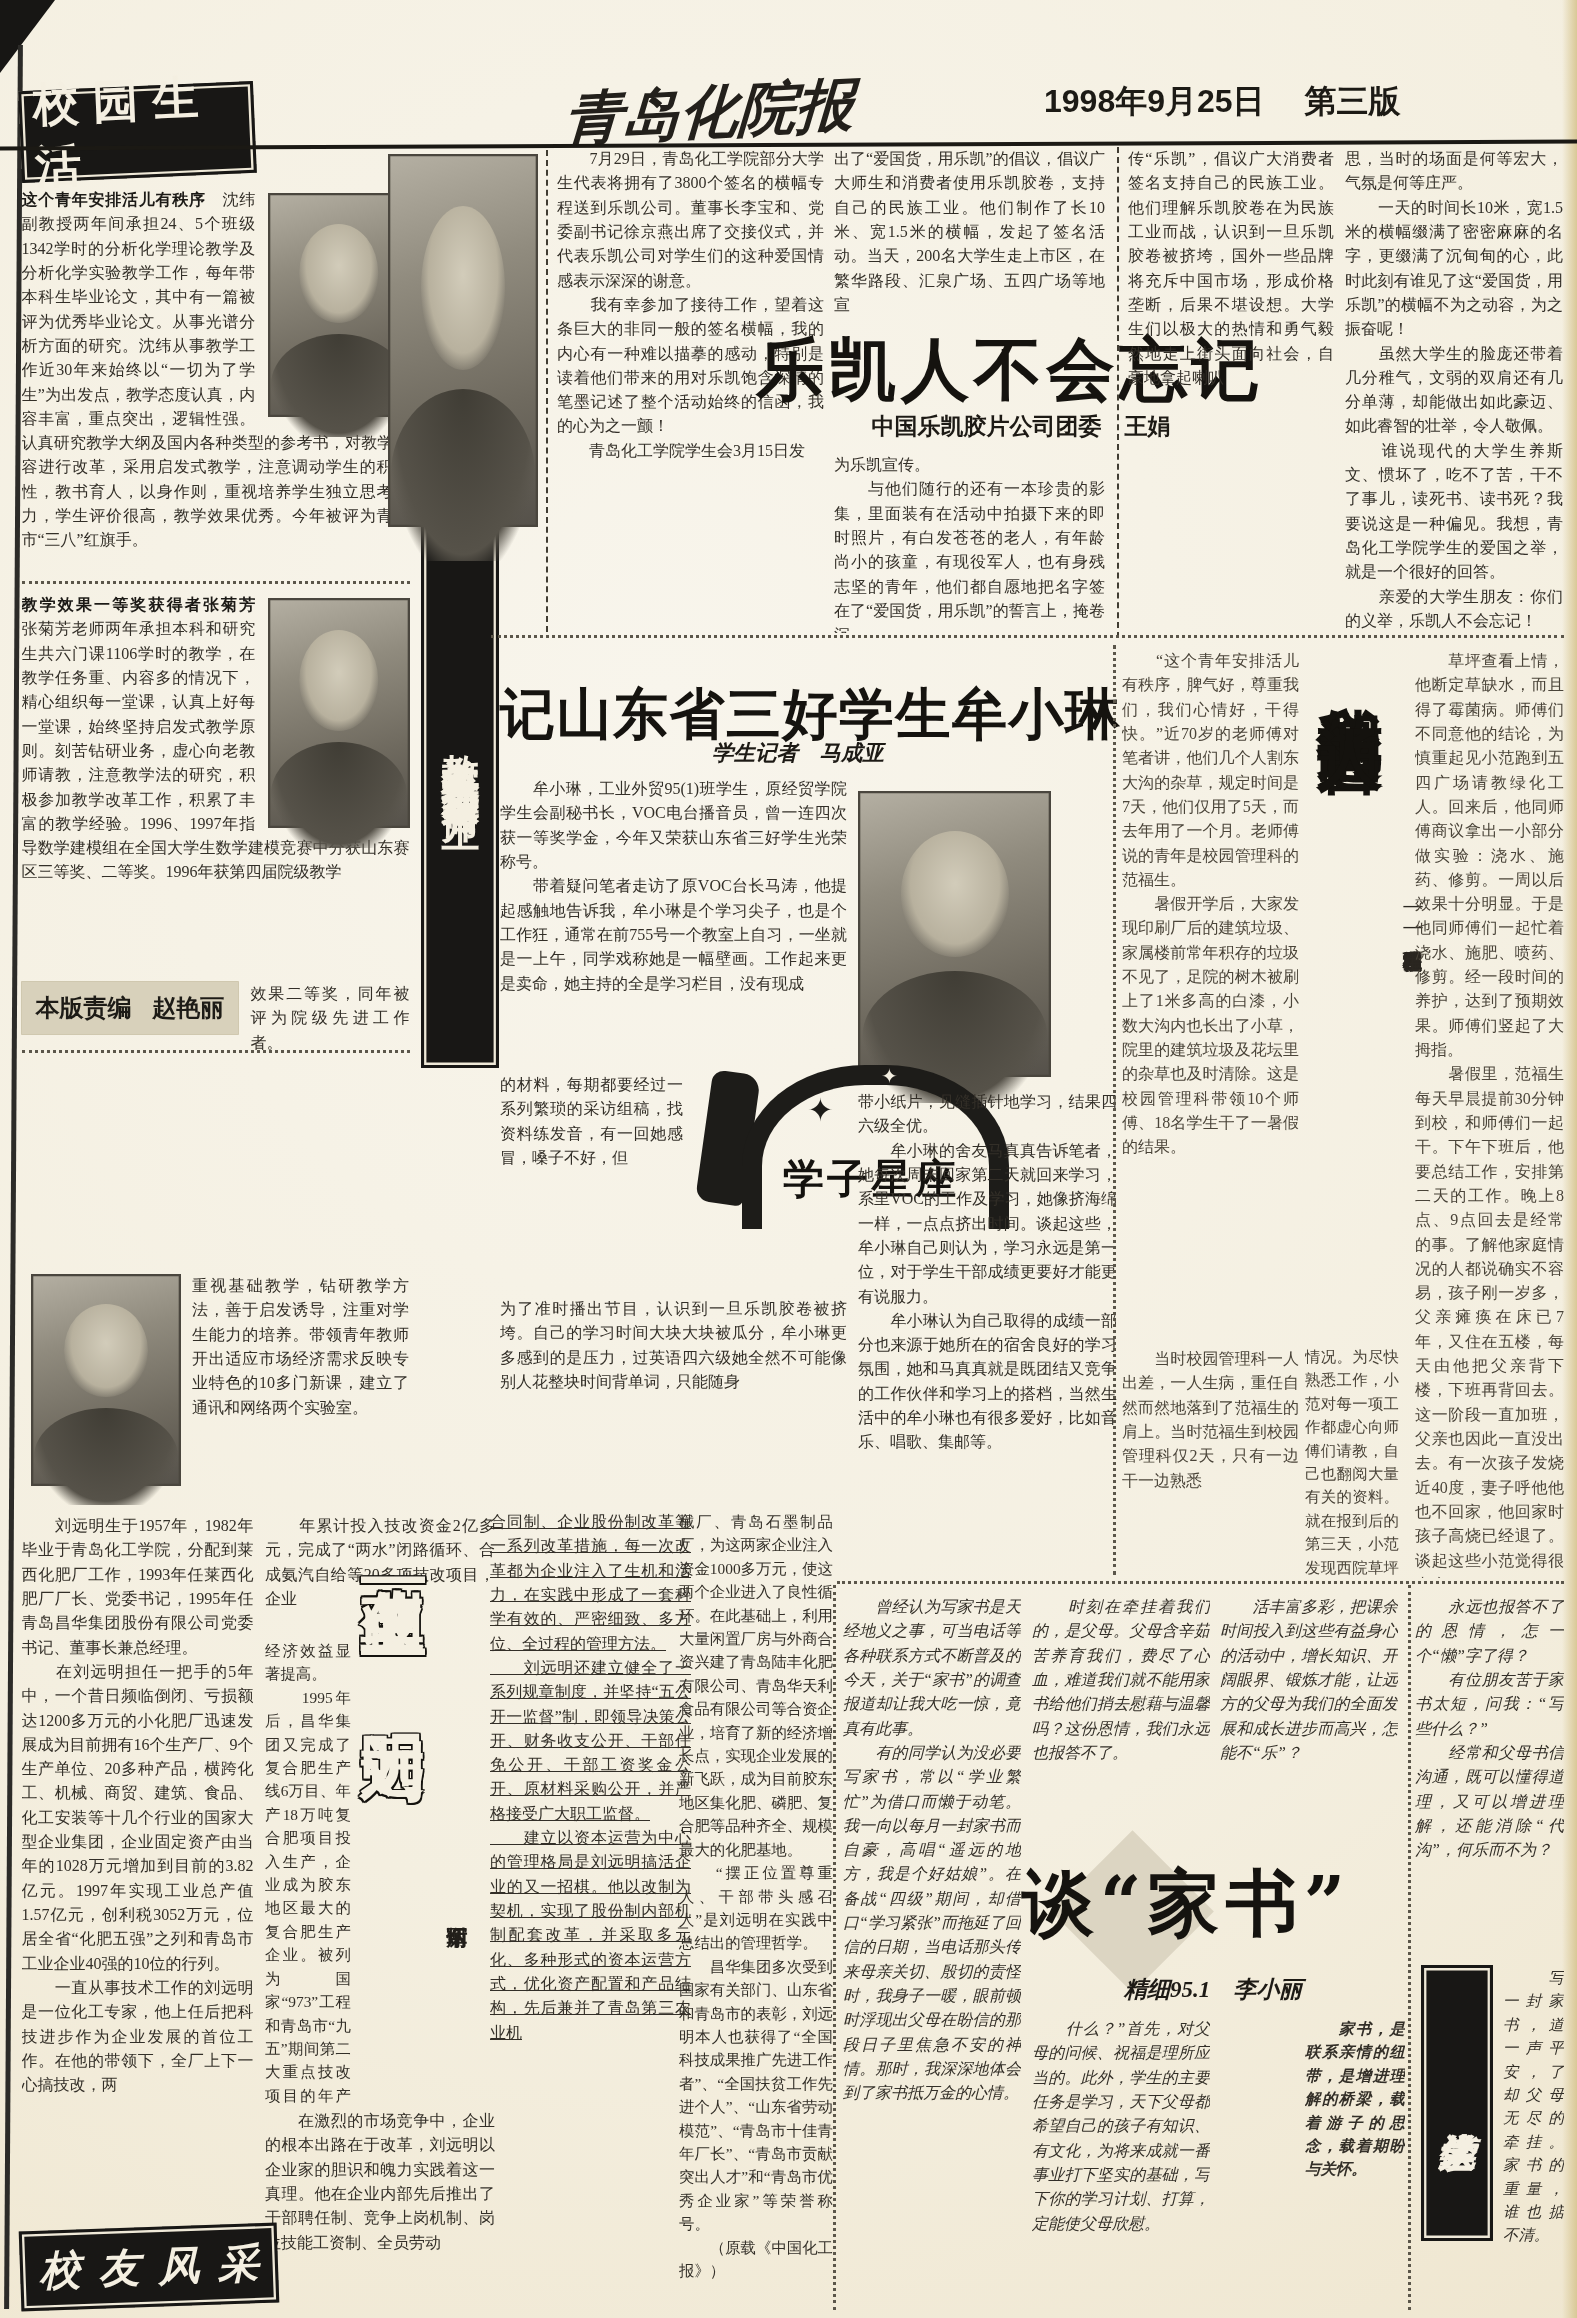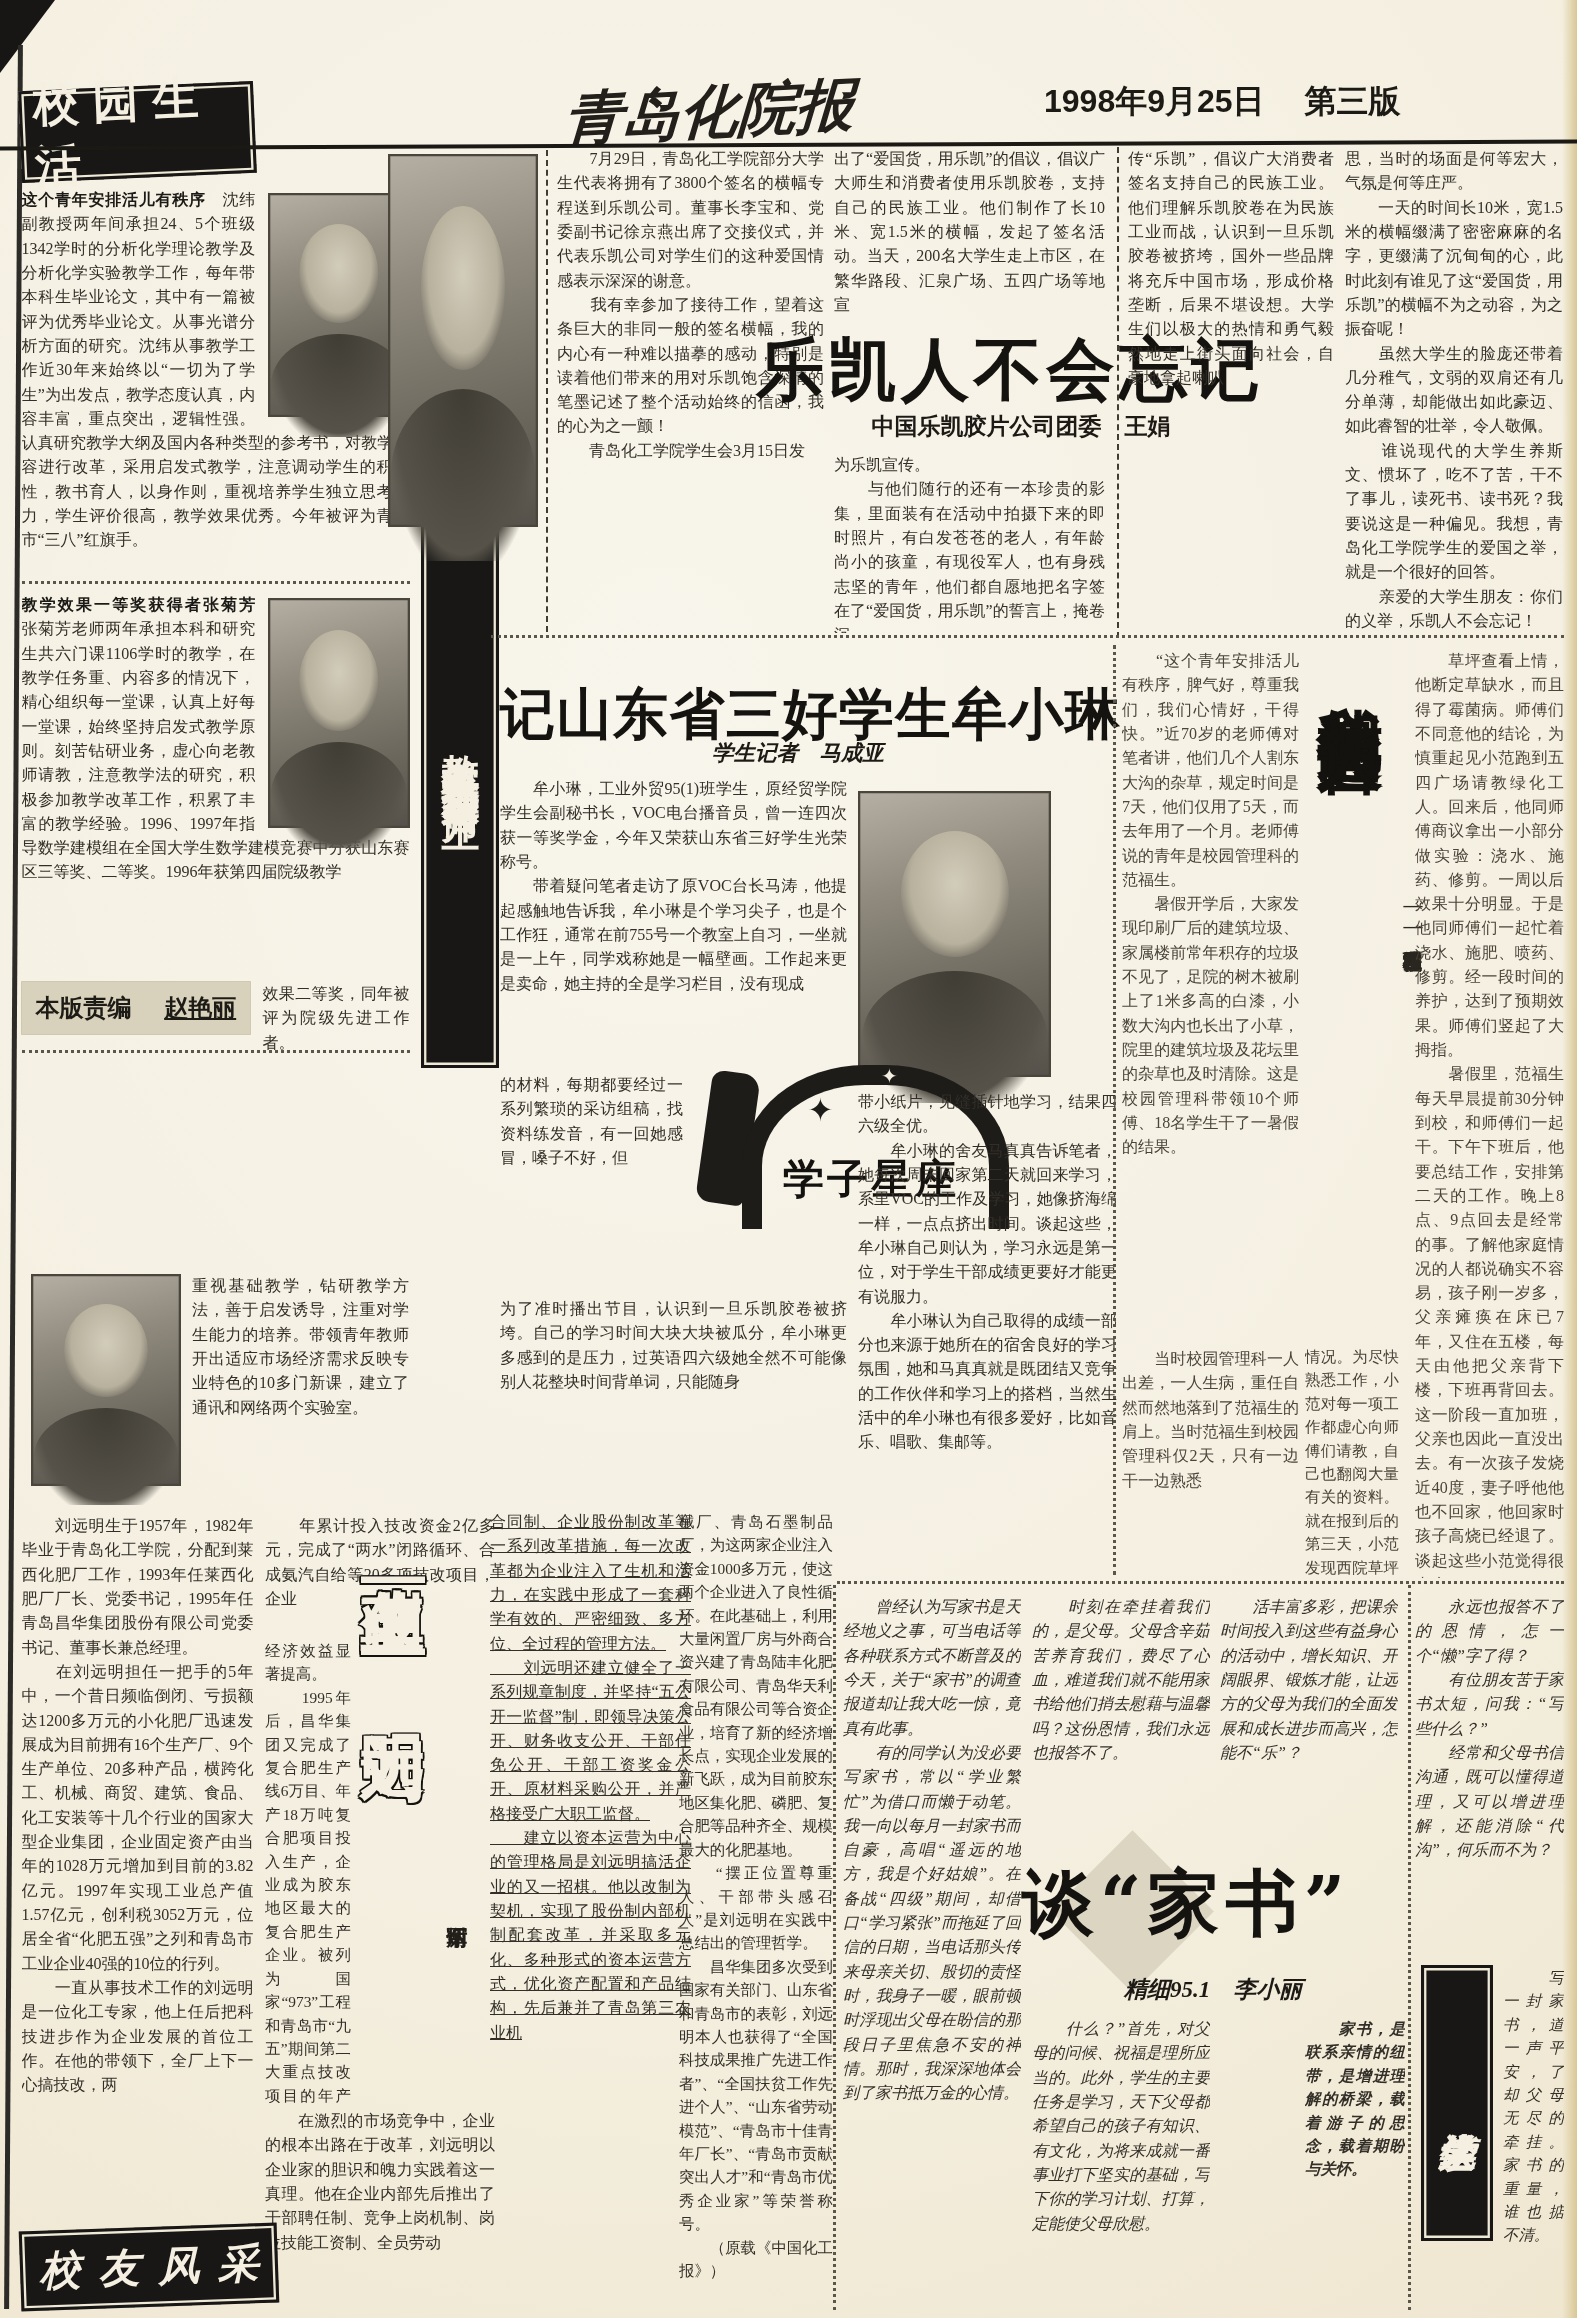--- a/index.html
+++ b/index.html
@@ -73,21 +73,21 @@
   <div class="hdot" style="left:21.5px;top:581px;width:388px;"></div>
 
   <div class="blk" style="left:21.5px;top:593px;width:388px;height:384px;">
     <div class="photo fr" style="height:230px;"></div>
     <span class="lead">教学效果一等奖获得者张菊芳　</span><span class="body" style="display:inline;">张菊芳老师两年承担本科和研究生共六门课1106学时的教学，在教学任务重、内容多的情况下，精心组织每一堂课，认真上好每一堂课，始终坚持启发式教学原则。刻苦钻研业务，虚心向老教师请教，注意教学法的研究，积极参加教学改革工作，积累了丰富的教学经验。1996、1997年指导数学建模组在全国大学生数学建模竞赛中分获山东赛区三等奖、二等奖。1996年获第四届院级教学</span>
   </div>
 
   <div class="blk" style="left:21.5px;top:982px;width:388px;height:61px;display:flex;gap:12.3px;align-items:flex-start;overflow:visible;">
     <div class="editor-box">
       <span>本版责编</span>
-      <span style="margin-left:26px;text-decoration:underline;">赵艳丽</span>
+      <span style="margin-left:14px;">赵艳丽</span>
     </div>
     <span class="body" style="flex:1;">效果二等奖，同年被评为院级先进工作者。</span>
   </div>
 
   <div class="hdot" style="left:21.5px;top:1050px;width:388px;"></div>
 
   <div class="photo abs" style="left:31px;top:1274px;width:150px;height:212px;"></div>
   <div class="blk" style="left:192px;top:1274px;width:217px;height:230px;">
     <span class="body">重视基础教学，钻研教学方法，善于启发诱导，注重对学生能力的培养。带领青年教师开出适应市场经济需求反映专业特色的10多门新课，建立了通讯和网络两个实验室。</span>
   </div>

